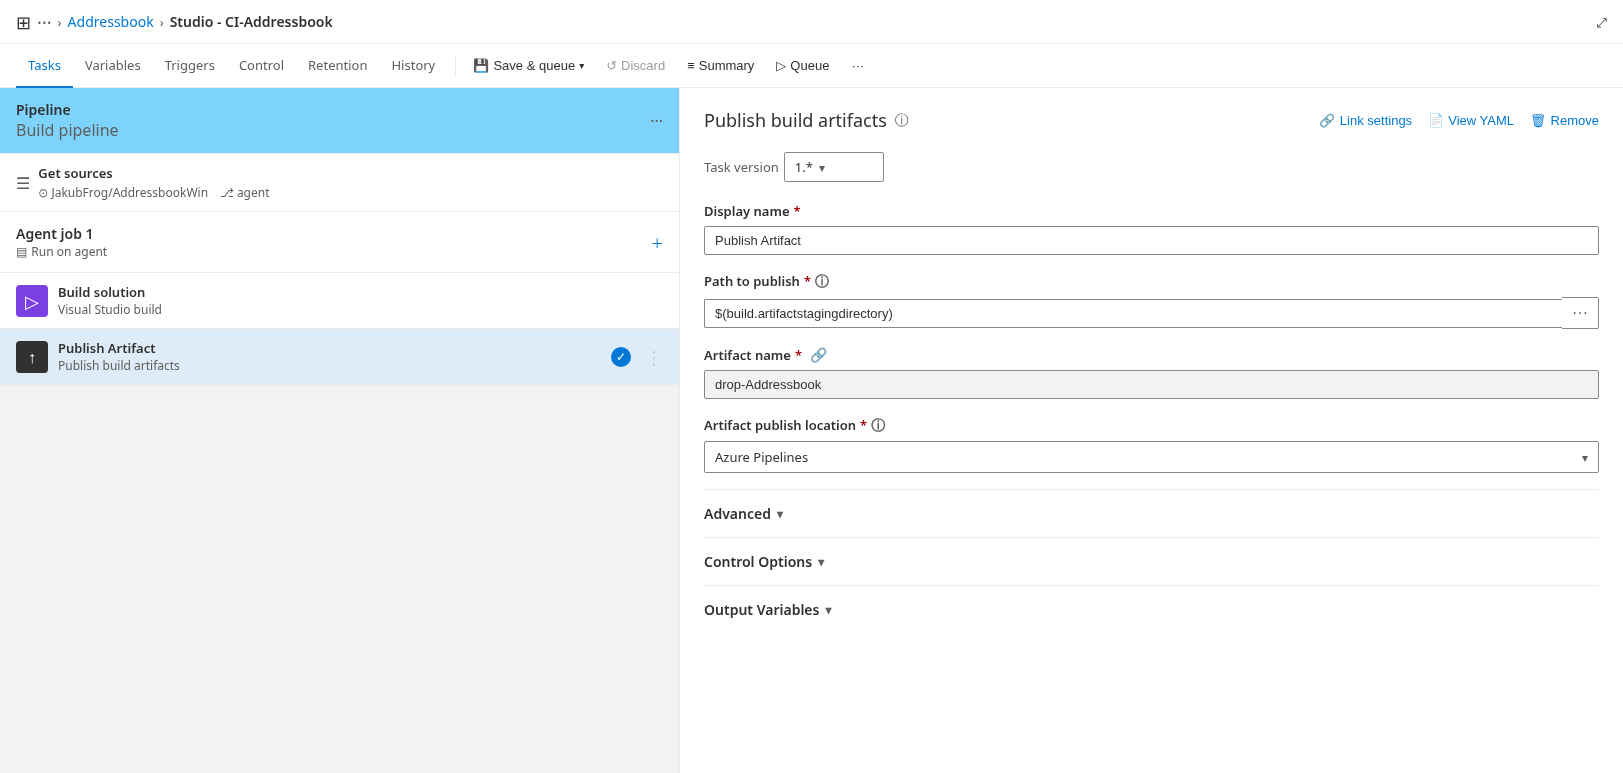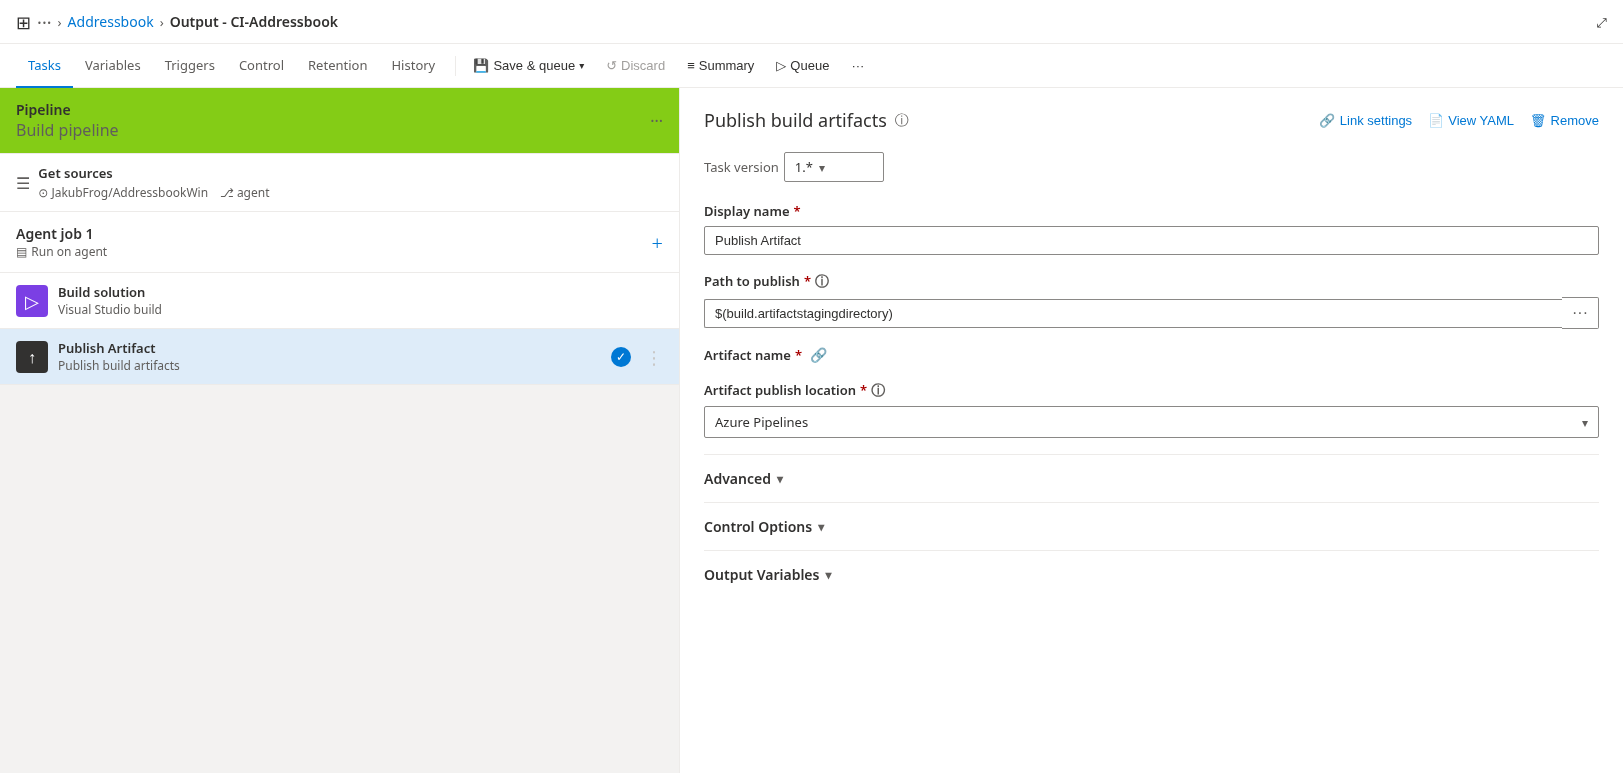--- a/index.html
+++ b/index.html
@@ -44,21 +44,21 @@
 
     
     .left-panel {
       width: 680px; min-width: 680px; background: #f3f2f1;
       border-right: 1px solid #edebe9; overflow-y: auto;
     }
 
     
     .pipeline-header {
       display: flex; align-items: center; justify-content: space-between;
-      padding: 12px 16px; background: #84cc16; border-bottom: 1px solid #edebe9;
+      padding: 12px 16px; background: #7dd3fc; border-bottom: 1px solid #edebe9;
     }
     .pipeline-title { font-size: 14px; font-weight: 600; color: #323130; }
     .pipeline-sub { font-size: 16px; color: #605e5c; }
     .three-dots { color: #605e5c; cursor: pointer; font-size: 16px; }
 
     
     .get-sources-row {
       display: flex; align-items: center; gap: 8px;
       padding: 10px 16px; background: #fff; border-bottom: 1px solid #edebe9;
     }
@@ -162,21 +162,21 @@
   </style>
 </head>
 <body>
 
 <div class="breadcrumb-bar">
   <span class="icon">⊞</span>
   <span class="dots">···</span>
   <span class="sep">›</span>
   <a href="#">Addressbook</a>
   <span class="sep">›</span>
-  <span class="current">Output - CI-Addressbook</span>
+  <span class="current">Studio - CI-Addressbook</span>
   <span class="expand-icon" style="margin-left:auto">⤢</span>
 </div>
 
 <div class="tab-bar">
   <div class="tab-item active">Tasks</div>
   <div class="tab-item">Variables</div>
   <div class="tab-item">Triggers</div>
   <div class="tab-item">Control</div>
   <div class="tab-item">Retention</div>
   <div class="tab-item">History</div>
@@ -321,20 +321,21 @@
         <button class="path-btn">···</button>
       </div>
     </div>
 
     <div class="form-group artifact-name-row">
       <div class="form-label">
         <span>Artifact name</span>
         <span class="required">*</span>
         <span class="link-icon">🔗</span>
       </div>
+      <input type="text" class="form-input readonly" value="drop-Addressbook" readonly="" style="">
     </div>
 
     <div class="form-group">
       <div class="form-label">
         <span>Artifact publish location</span>
         <span class="required">*</span>
         <span class="info-icon">ⓘ</span>
       </div>
       <div class="select-field">
         <span>Azure Pipelines</span>

